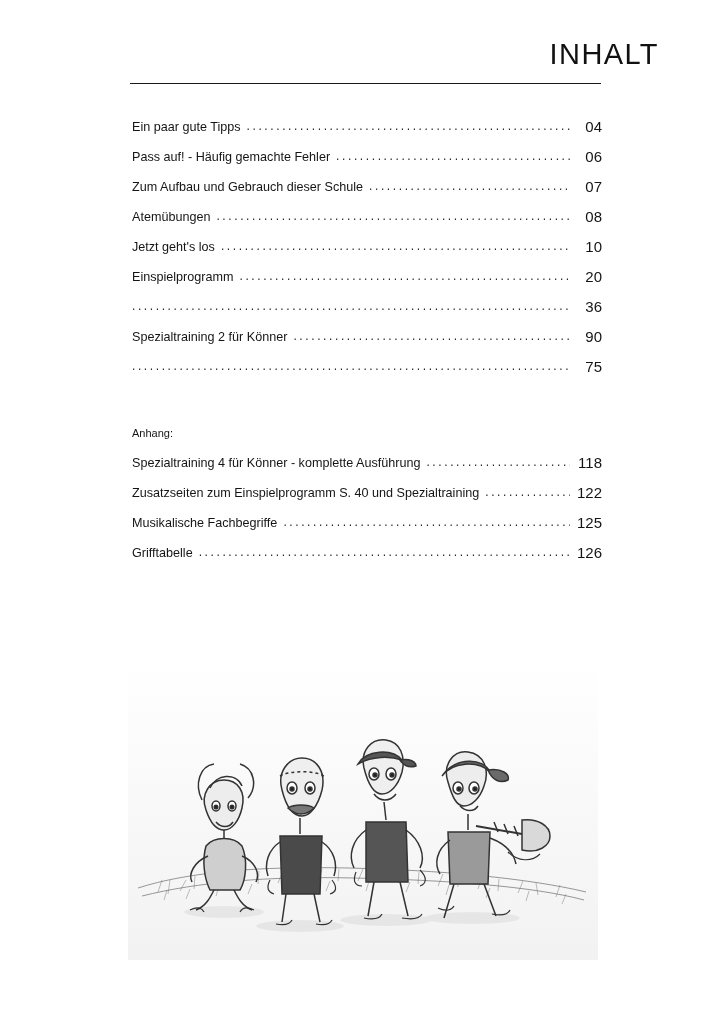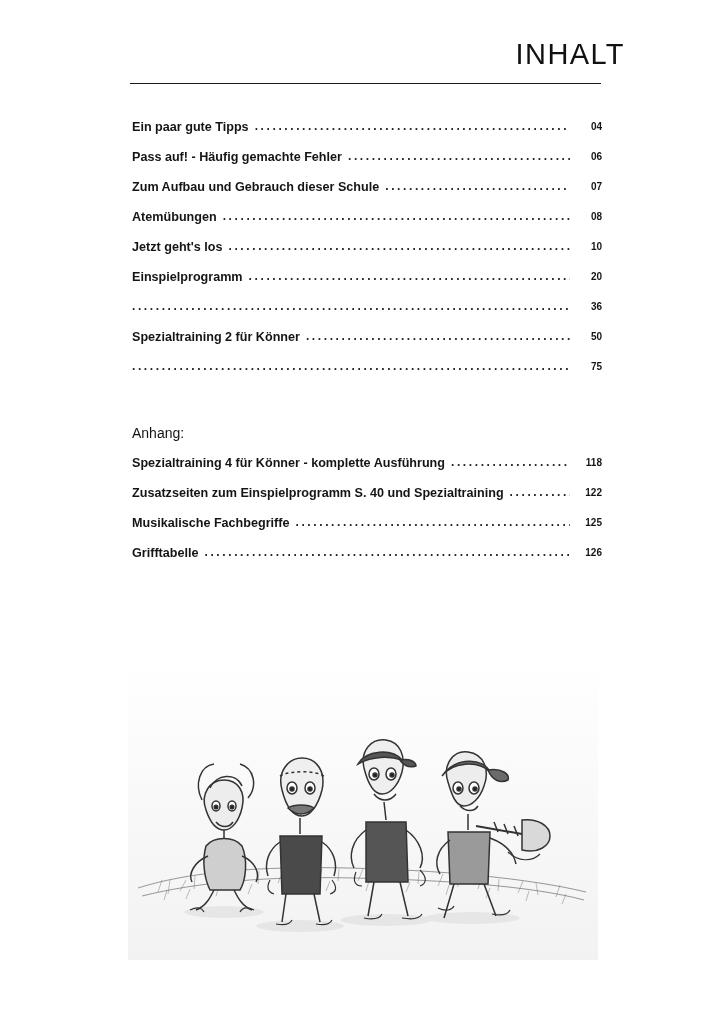--- a/index.html
+++ b/index.html
@@ -21,21 +21,21 @@
     height: 1024px;
     box-sizing: border-box;
   }
   
   .header {
     position: absolute;
     top: 38px;
     left: 0;
     right: 0;
     text-align: right;
-    padding-right: 98px;
+    padding-right: 64px;
   }
   .header-title {
     font-size: 29px;
     letter-spacing: 1.4px;
     font-weight: 400;
     color: #111;
     font-family: "Liberation Sans", sans-serif;
   }
   .rule {
     position: absolute;
@@ -52,49 +52,48 @@
     top: 112px;
     width: 470px;
   }
   .toc-row {
     display: flex;
     align-items: center;
     font-size: 12.6px;
     color: #151515;
     height: 30px;
     line-height: 30px;
-    font-weight: bold;
   }
   .toc-label {
     white-space: nowrap;
     padding-right: 6px;
   }
   .toc-dots {
     flex: 1 1 auto;
     overflow: hidden;
     white-space: nowrap;
     color: #222;
     font-size: 12px;
     letter-spacing: 2.6px;
     position: relative;
     top: -1px;
     margin: 0 6px 0 0;
   }
   .toc-page {
     white-space: nowrap;
     text-align: right;
     min-width: 26px;
-    font-size: 10px;
+    font-size: 15px;
   }
   
   .section-gap {
     height: 36px;
   }
   .section-title {
-    font-size: 14px;
+    font-size: 11px;
     height: 30px;
     line-height: 30px;
     color: #151515;
   }
   
   .illustration {
     position: absolute;
     left: 128px;
     top: 660px;
     width: 470px;
@@ -148,21 +147,21 @@
           <span class="toc-dots">........................................................................................................................</span>
           <span class="toc-page">20</span>
         </div>
         <div class="toc-row">
           <span class="toc-dots">........................................................................................................................</span>
           <span class="toc-page">36</span>
         </div>
         <div class="toc-row">
           <span class="toc-label">Spezialtraining 2 für Könner</span>
           <span class="toc-dots">........................................................................................................................</span>
-          <span class="toc-page">50</span>
+          <span class="toc-page">90</span>
         </div>
         <div class="toc-row">
           <span class="toc-dots">........................................................................................................................</span>
           <span class="toc-page">75</span>
         </div>
       </div>
     <div class="section-gap"></div>
     <div class="section-title">Anhang:</div>
     <div id="appendix-list">
         <div class="toc-row">

